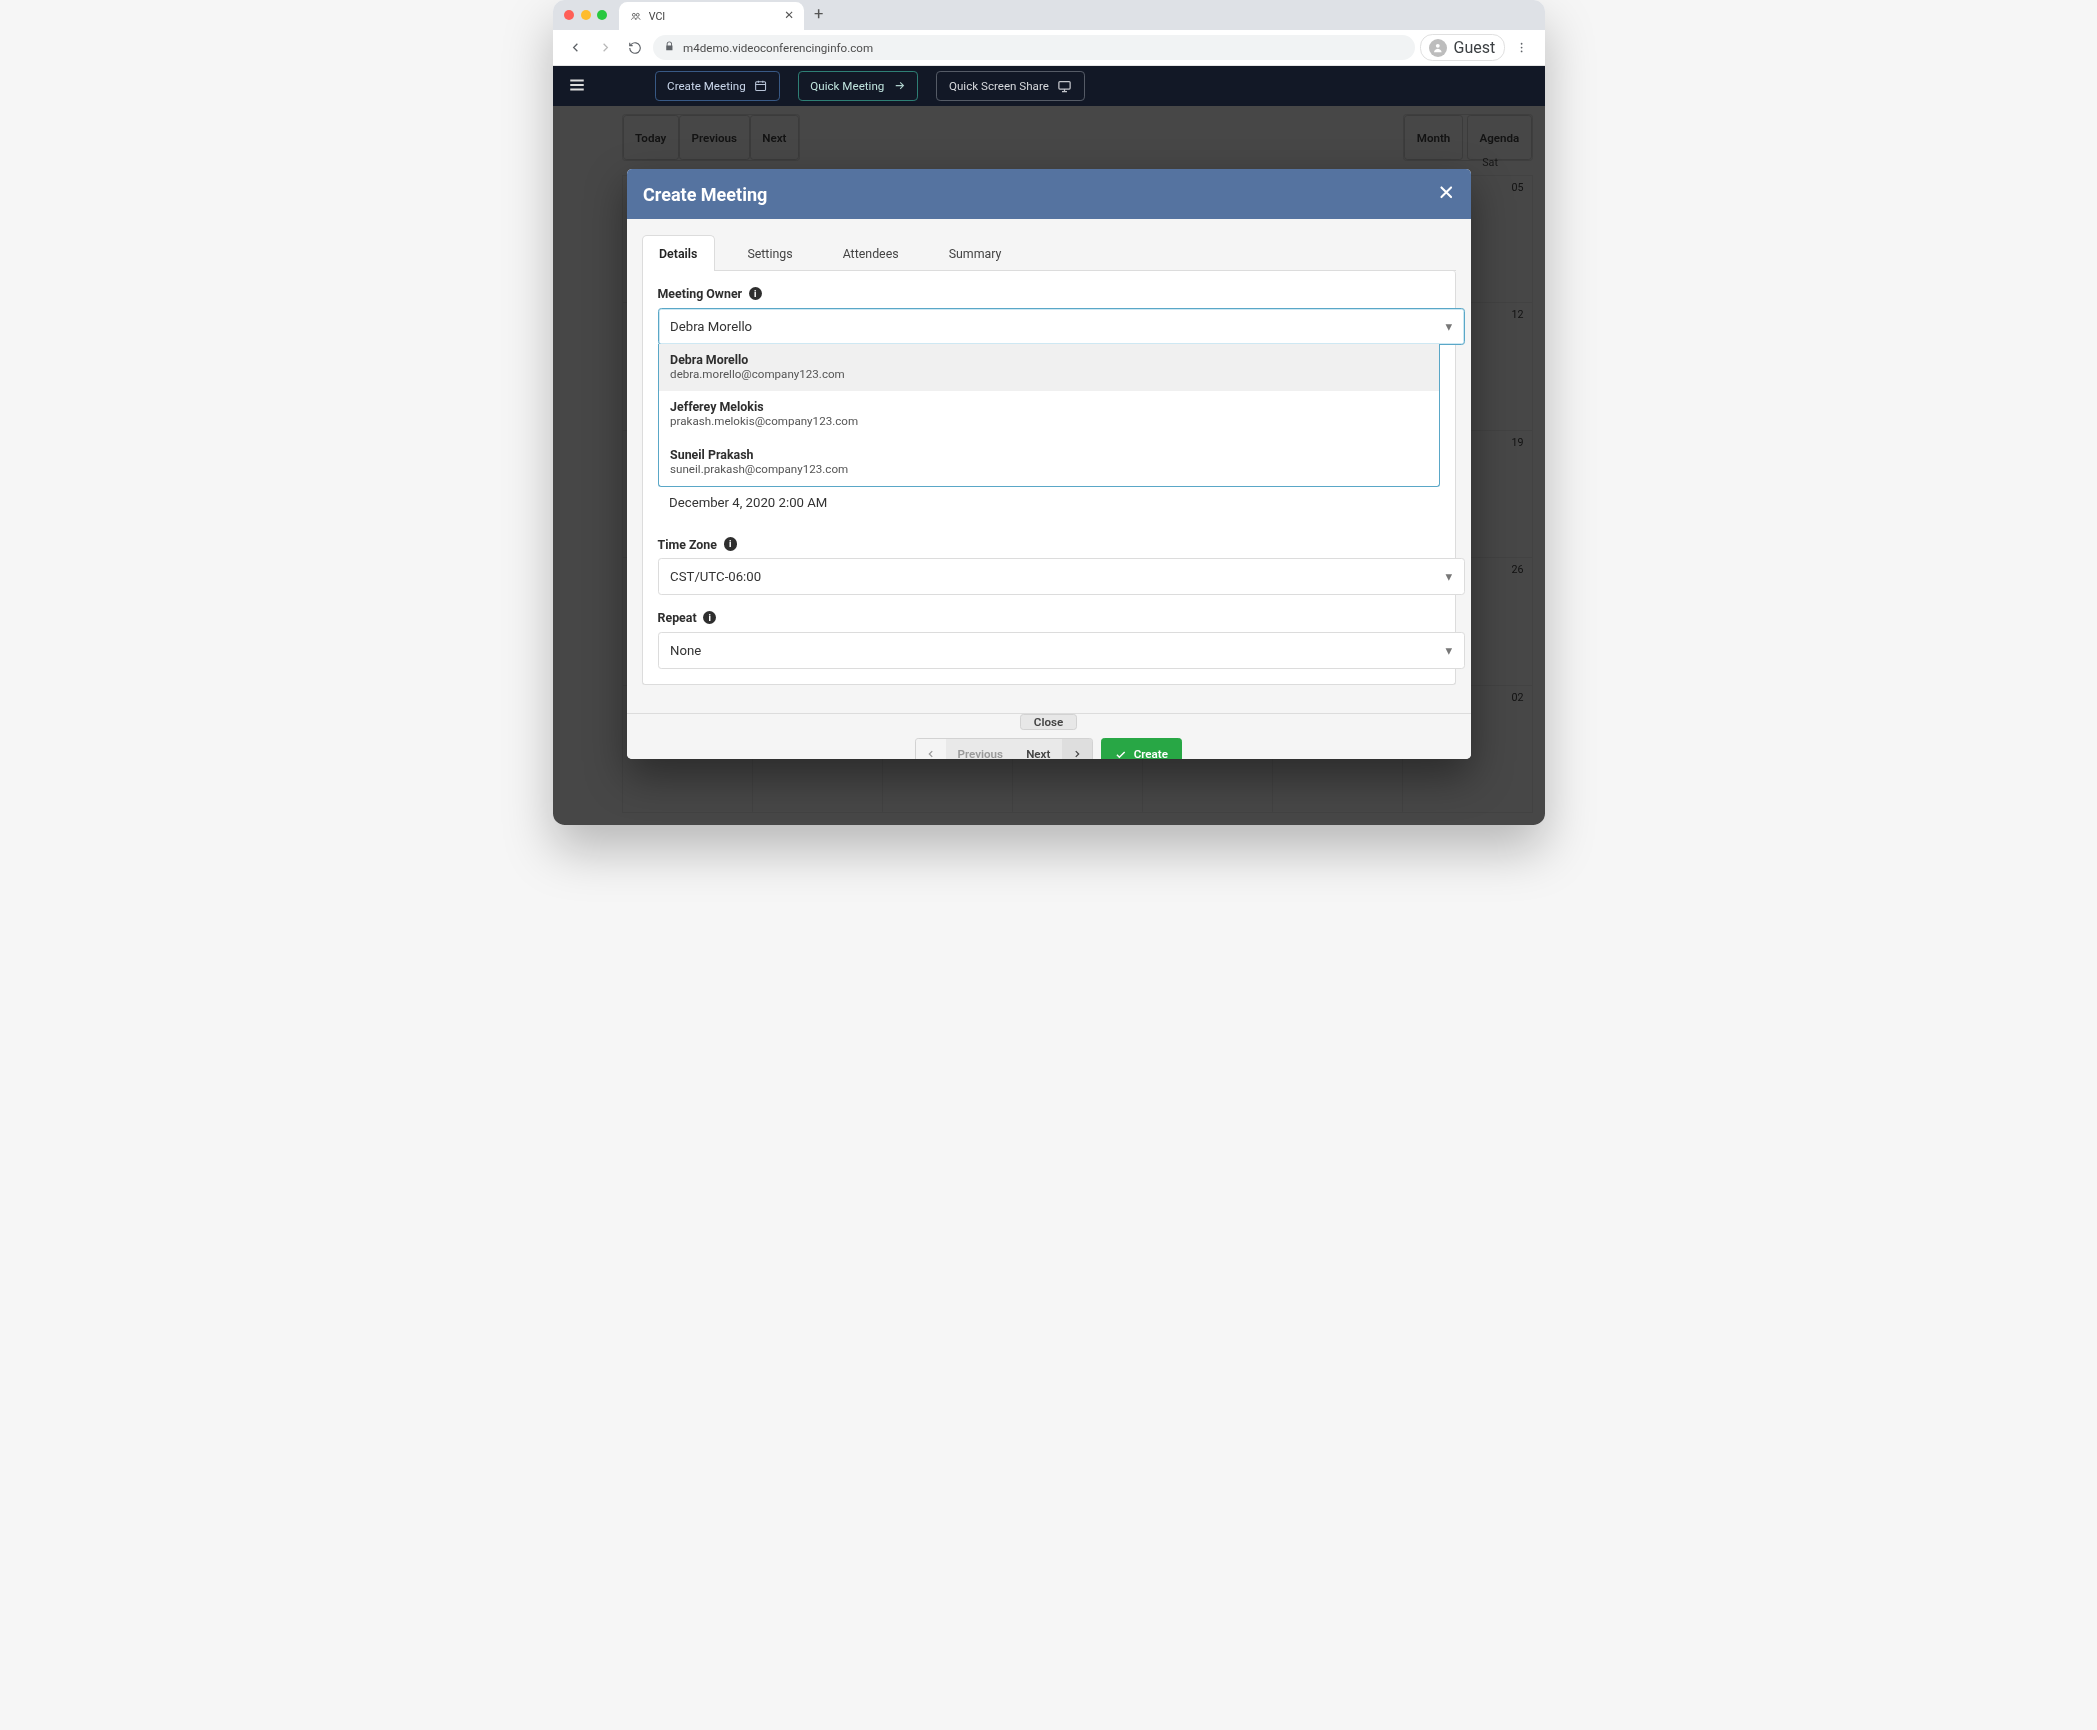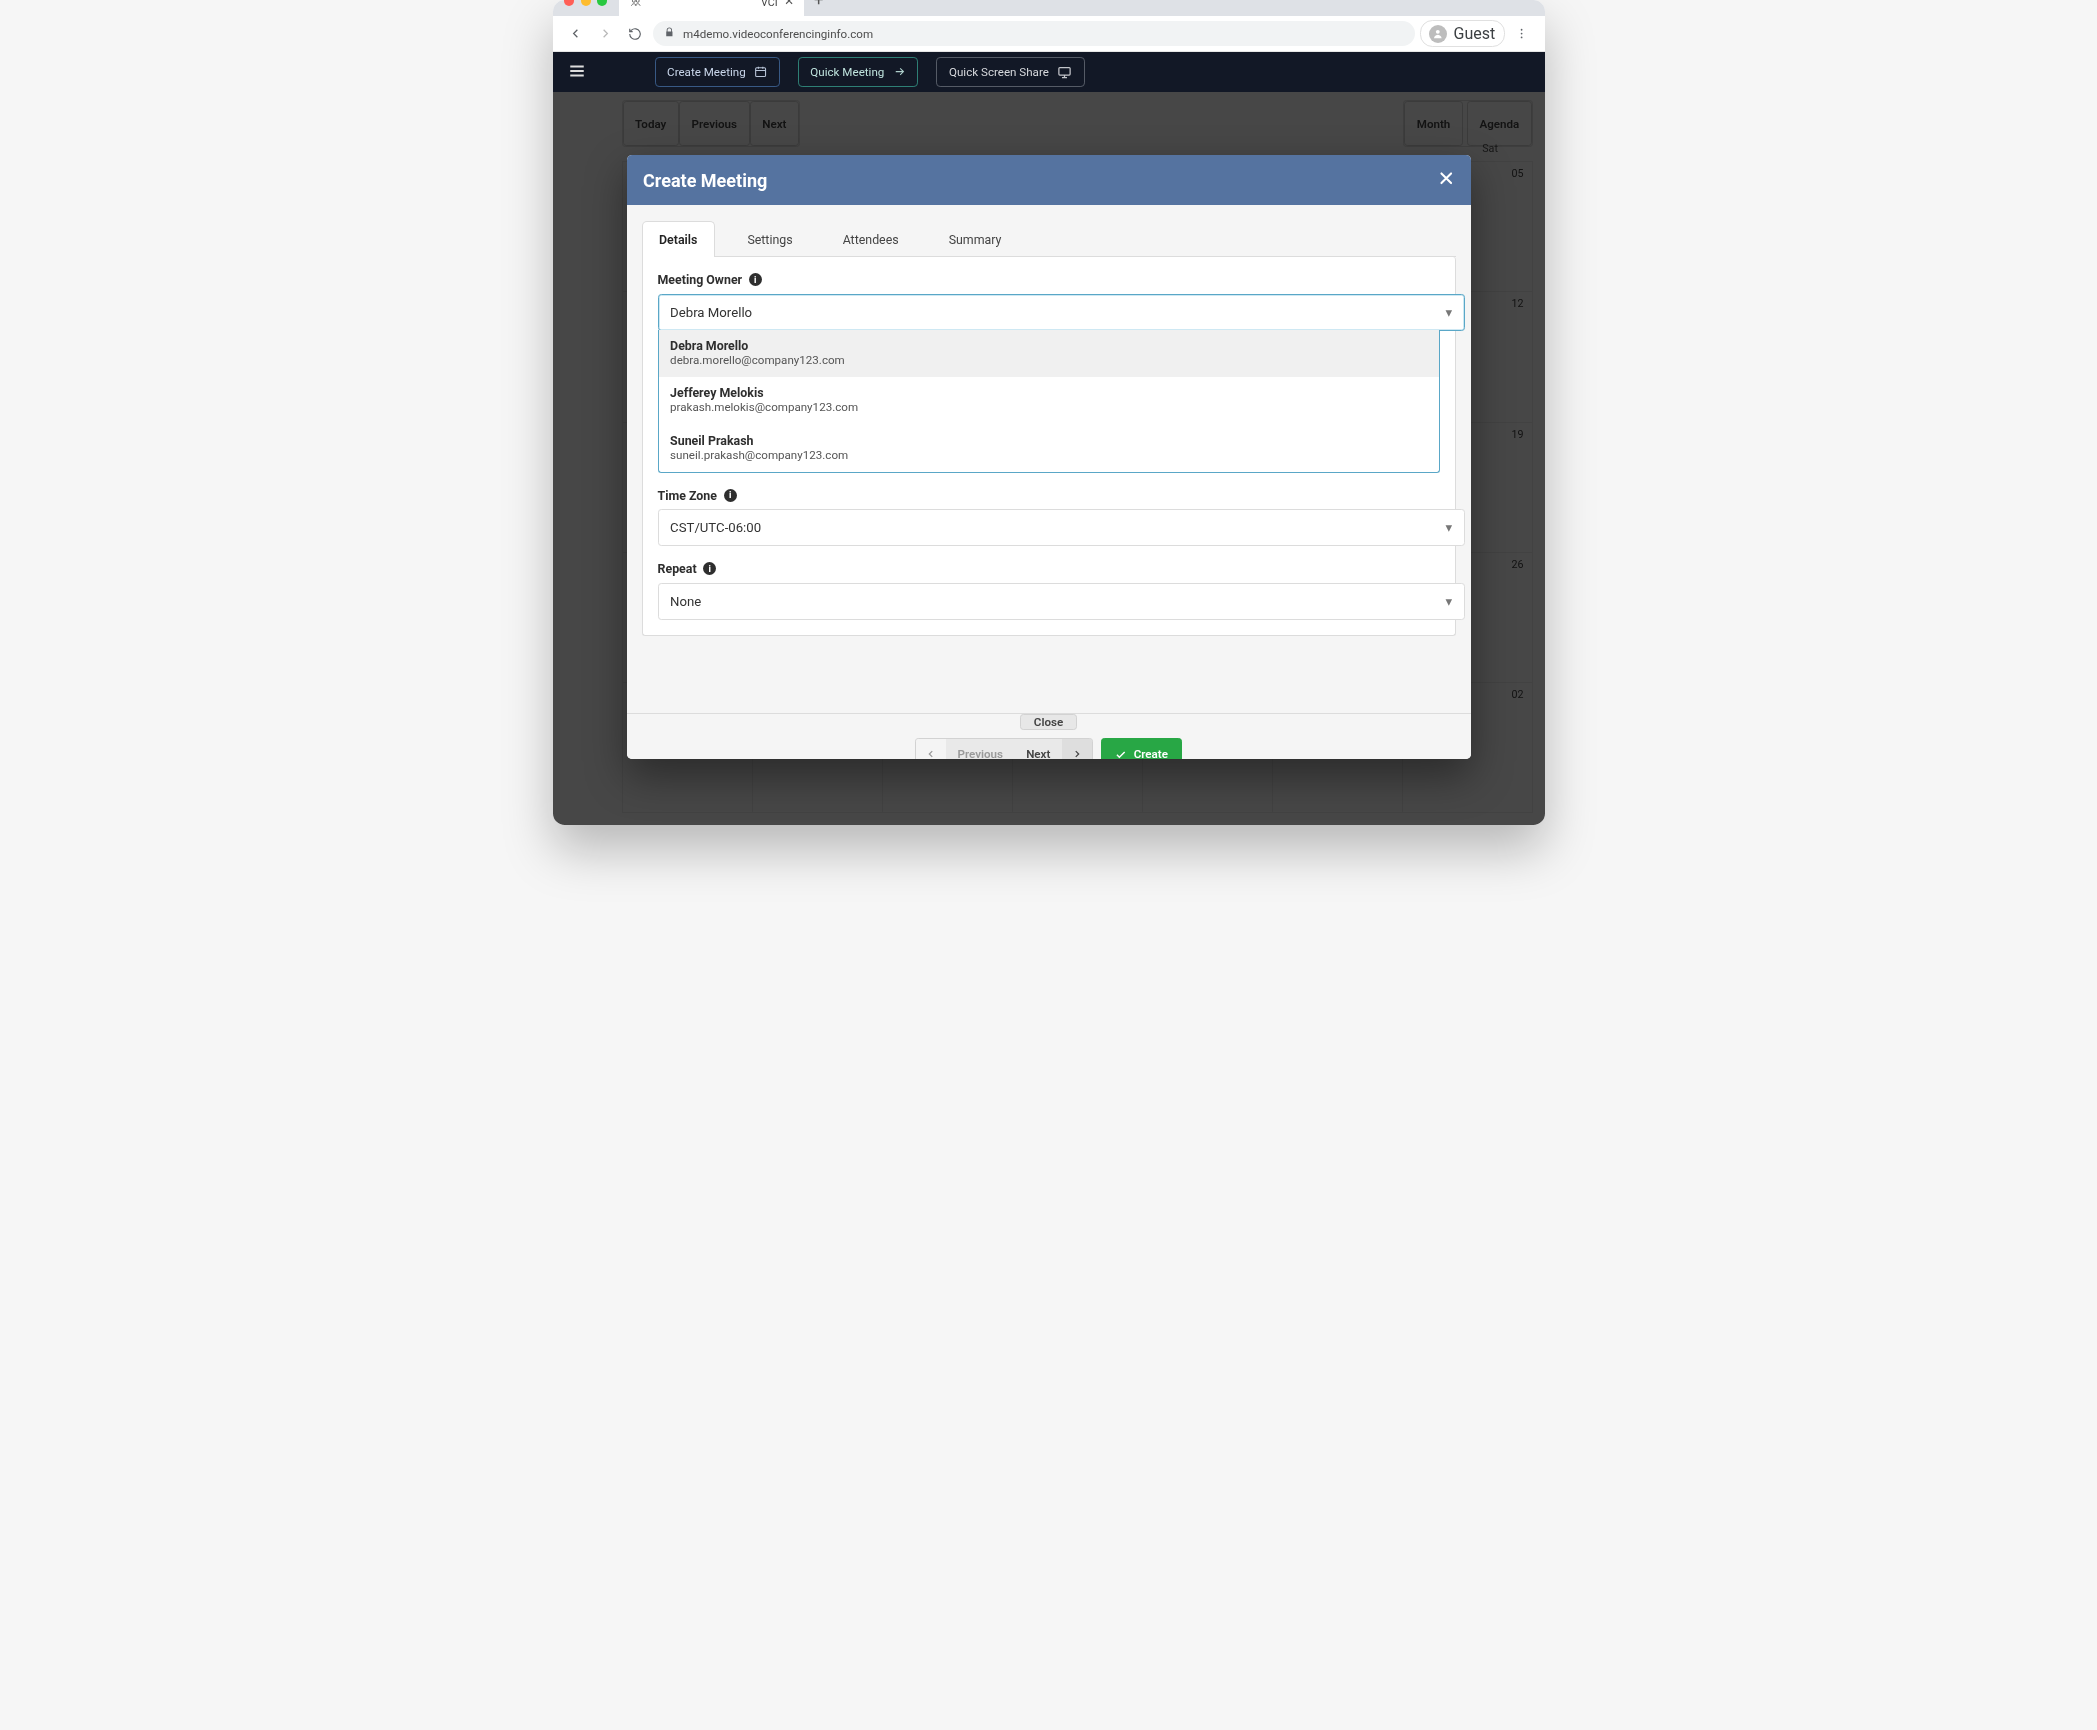--- a/index.html
+++ b/index.html
@@ -16,21 +16,21 @@
     --green:#28a745;
     --dark:#121826;
     --toolbar-blue:#5573a0;
     --toolbar-teal:#3e9b8f;
     --toolbar-gray:#6c737f;
   }
   html,body{margin:0;padding:0;height:100%;font-family:-apple-system,BlinkMacSystemFont,"Segoe UI",Roboto,Helvetica,Arial,sans-serif;color:var(--text);}
   body{background:#f6f6f6;}
   .window{width:992px;height:825px;margin:0 auto;border-radius:11.6px;overflow:hidden;box-shadow:0 25px 50px rgba(0,0,0,.25);background:#fff;display:flex;flex-direction:column;}
   
-  .chrome-bar{background:var(--chrome-top);height:16px;display:flex;align-items:flex-end;text-align:right;}
+  .chrome-bar{background:var(--chrome-top);height:30px;display:flex;align-items:flex-end;}
   .traffic{display:flex;gap:6.6px;align-items:center;padding:0 11.6px 10px 11.6px;}
   .dot{width:10px;height:10px;border-radius:50%;}
   .dot.red{background:#ff5f57;}
   .dot.yellow{background:#febc2e;}
   .dot.green{background:#28c840;}
   .tab{background:var(--chrome-tab);height:28px;border-top-left-radius:8.3px;border-top-right-radius:8.3px;display:flex;align-items:center;gap:6.6px;padding:0 10px;min-width:165px;margin-bottom:0;position:relative;}
   .tab .favicon{width:13.2px;height:13.2px;display:flex;align-items:center;justify-content:center;color:#666;}
   .tab .title{font-size:10.7px;color:#444;flex:1;white-space:nowrap;overflow:hidden;text-overflow:ellipsis;}
   .tab .close{color:#555;font-size:11.6px;line-height:1;}
   .new-tab{color:#555;padding:0 10px 6.6px 10px;font-size:16.5px;}
@@ -297,20 +297,21 @@
                 </div>
                 <div class="dd-row">
                   <div class="name">Jefferey Melokis</div>
                   <div class="mail">prakash.melokis@company123.com</div>
                 </div>
                 <div class="dd-row">
                   <div class="name">Suneil Prakash</div>
                   <div class="mail">suneil.prakash@company123.com</div>
                 </div>
               </div>
+              <div class="peek">December 4, 2020 2:00 AM</div>
             </div>
             <div class="field">
               <label>
                 <span>Time Zone</span>
                 <span class="info">i</span>
               </label>
               <div class="select">
                 <span>CST/UTC-06:00</span>
                 <span class="caret">▾</span>
               </div>

